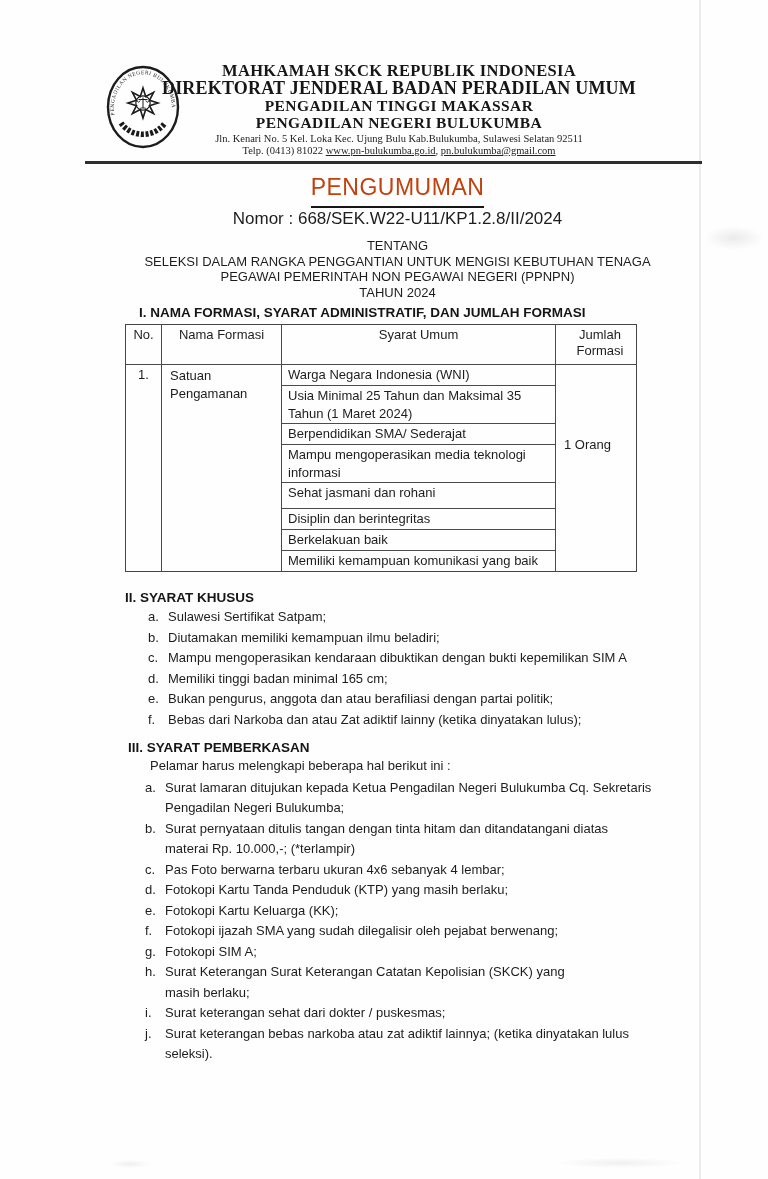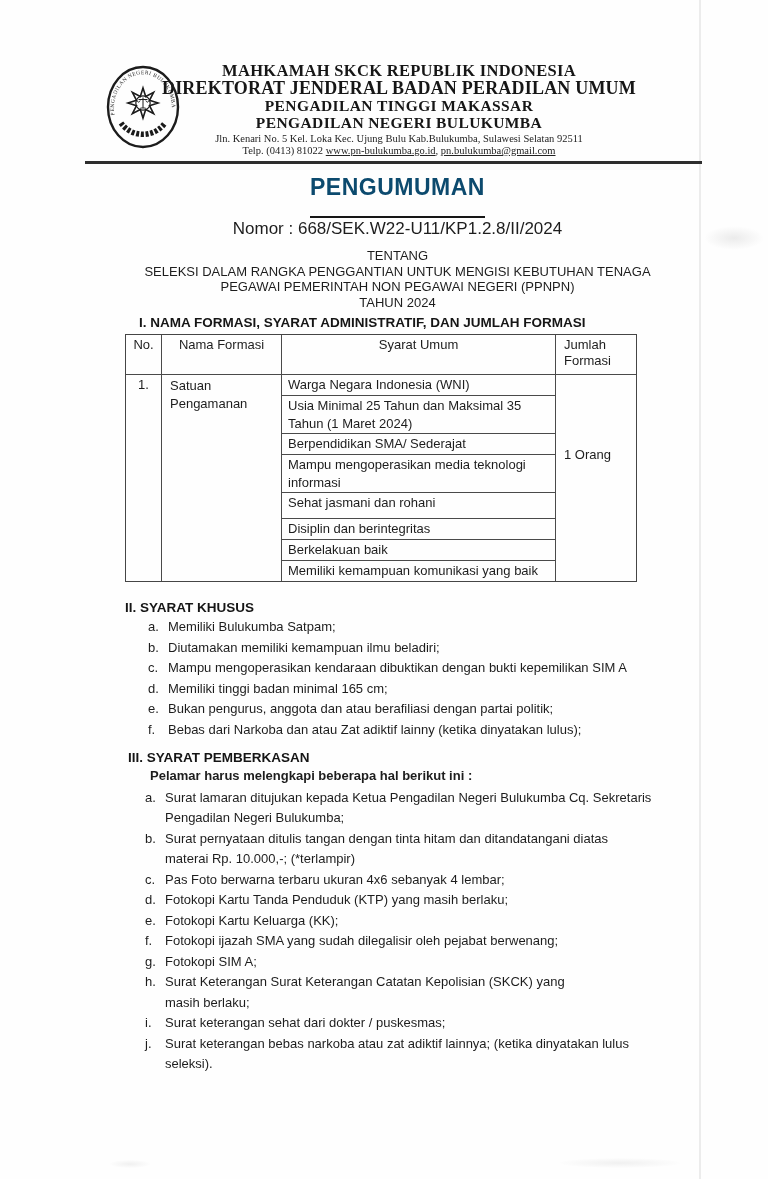--- a/index.html
+++ b/index.html
@@ -40,24 +40,24 @@
   .lh-org4 { font-size:15.5px; line-height:17px; letter-spacing:0.4px; }
   .lh-address { font-size:10.5px; line-height:12px; font-weight:normal; margin-top:2px; color:#222; }
   .lh-contact { font-size:10.5px; line-height:12px; font-weight:normal; color:#222; }
   .lh-contact .u { text-decoration:underline; }
   .lh-rule { margin:4px 66px 0 85px; height:3px; background:#2e2e2e; }
 
   
   .titleblock { margin-top:11px; padding-left:110px; padding-right:83px; text-align:center; }
   .main-title {
     display:inline-block;
-    font-size:23px; font-weight:bold; letter-spacing:0.5px;
+    font-size:23px; font-weight:normal; letter-spacing:0.5px;
     line-height:24px;
-    border-bottom:2.5px solid #161616; padding-bottom:17px;
-    color:#0c4a6e;
+    border-bottom:2.5px solid #161616; padding-bottom:7px;
+    color:#c2410c;
   }
   .doc-number { margin-top:3px; font-size:17px; line-height:16px; color:#1d1d1d; }
   .tentang { margin-top:11px; font-size:13px; line-height:15.5px; }
   .subject { font-size:13px; line-height:15.5px; }
 
   
   .intro {
     margin:15px 85px 0 115px;
     font-size:13px; line-height:21px;
     white-space:pre-wrap;
@@ -74,21 +74,21 @@
     margin:4px 0 0 125px;
     width:510px;
     display:grid;
     grid-template-columns:36px 120px 274px 80px;
     border:1.6px solid #454545;
     font-size:13px;
     color:#1d1d1d;
   }
   .cell { border-right:1.5px solid #4a4a4a; }
   .cell.last { border-right:none; }
-  .th { border-bottom:1.5px solid #4a4a4a; height:40px; padding-top:2px; box-sizing:border-box; }
+  .th { border-bottom:1.5px solid #4a4a4a; height:40px; padding-top:2px; box-sizing:border-box;text-align:center; }
   .th.c-no, .th.c-nama, .th.c-syarat { text-align:center; }
   .th.c-jumlah { padding-left:8px; line-height:16px; }
   .td { box-sizing:border-box; }
   .td.c-no { text-align:center; padding-top:2px; }
   .td.c-nama { padding:2px 8px 0 8px; white-space:pre-wrap; line-height:18px; }
   .td.c-jumlah { padding:72px 4px 0 8px; }
   .srow {
     padding:1px 6px 1px 6px;
     border-bottom:1.4px solid #4a4a4a;
     line-height:17.5px;
@@ -98,21 +98,21 @@
   .srow.tall { padding-bottom:6px; }
   .srow.lastrow { border-bottom:none; }
 
   
   .list { margin-right:55px; }
   .list-ii { margin-left:148px; margin-top:2px; }
   .list-iii { margin-left:145px; margin-top:1px; }
   .li { display:flex; font-size:13px; line-height:20.5px; }
   .li-label { flex:none; width:20px; }
   .li-text { flex:1; white-space:pre-wrap; }
-  .sec3-intro { margin:1px 55px 0 150px; font-size:13px; line-height:20.5px;font-weight:bold; }
+  .sec3-intro { margin:1px 55px 0 150px; font-size:13px; line-height:20.5px; }
 </style>
 </head>
 <body>
 
 <div class="page">
 
   <div class="scan-edge-line"></div>
   <div class="smudge s1"></div>
   <div class="smudge s2"></div>
   <div class="smudge s3"></div>
@@ -176,21 +176,21 @@
       <div class="srow">Berkelakuan baik</div>
       <div class="srow lastrow">Memiliki kemampuan komunikasi yang baik</div>
     </div>
     <div class="cell td c-jumlah last">1 Orang</div>
   </div>
 
   <div class="sec-heading h2">II. SYARAT KHUSUS</div>
   <div class="list list-ii">
     <div class="li">
         <span class="li-label">a.</span>
-        <span class="li-text">Memiliki Bulukumba Satpam;</span>
+        <span class="li-text">Sulawesi Sertifikat Satpam;</span>
       </div>
     <div class="li">
         <span class="li-label">b.</span>
         <span class="li-text">Diutamakan memiliki kemampuan ilmu beladiri;</span>
       </div>
     <div class="li">
         <span class="li-label">c.</span>
         <span class="li-text">Mampu mengoperasikan kendaraan dibuktikan dengan bukti kepemilikan SIM A</span>
       </div>
     <div class="li">

